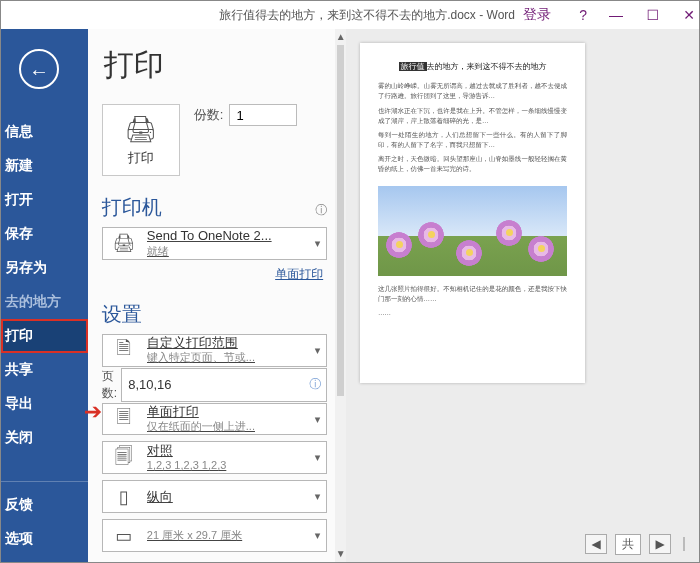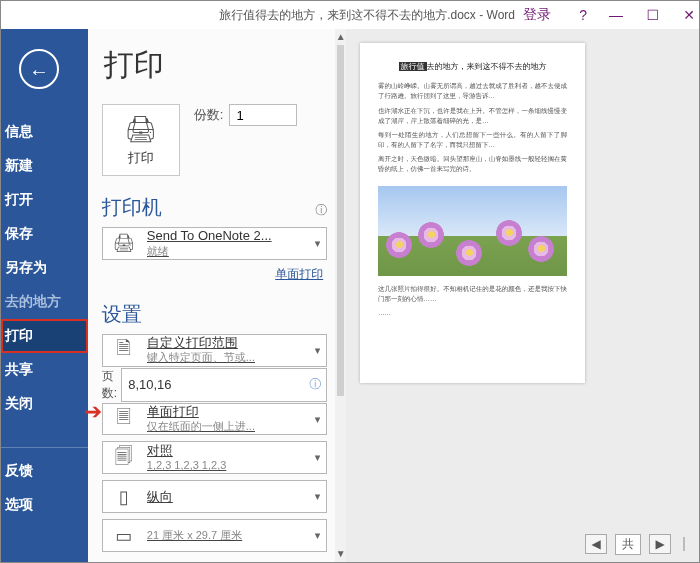--- a/index.html
+++ b/index.html
@@ -88,20 +88,21 @@
         <span>←</span>
       </div>
       <div class="nav-item">信息</div>
       <div class="nav-item">新建</div>
       <div class="nav-item">打开</div>
       <div class="nav-item">保存</div>
       <div class="nav-item">另存为</div>
       <div class="nav-item dim">去的地方</div>
       <div class="nav-item active marked">打印</div>
       <div class="nav-item">共享</div>
+      <div class="nav-item">导出</div>
       <div class="nav-item">关闭</div>
       <div class="nav-spacer"></div>
       <div class="nav-divider"></div>
       <div class="nav-item">反馈</div>
       <div class="nav-item">选项</div>
     </div>
 
     <div class="mid">
       <span class="arrow">➔</span>
       <div class="h1">打印</div>

